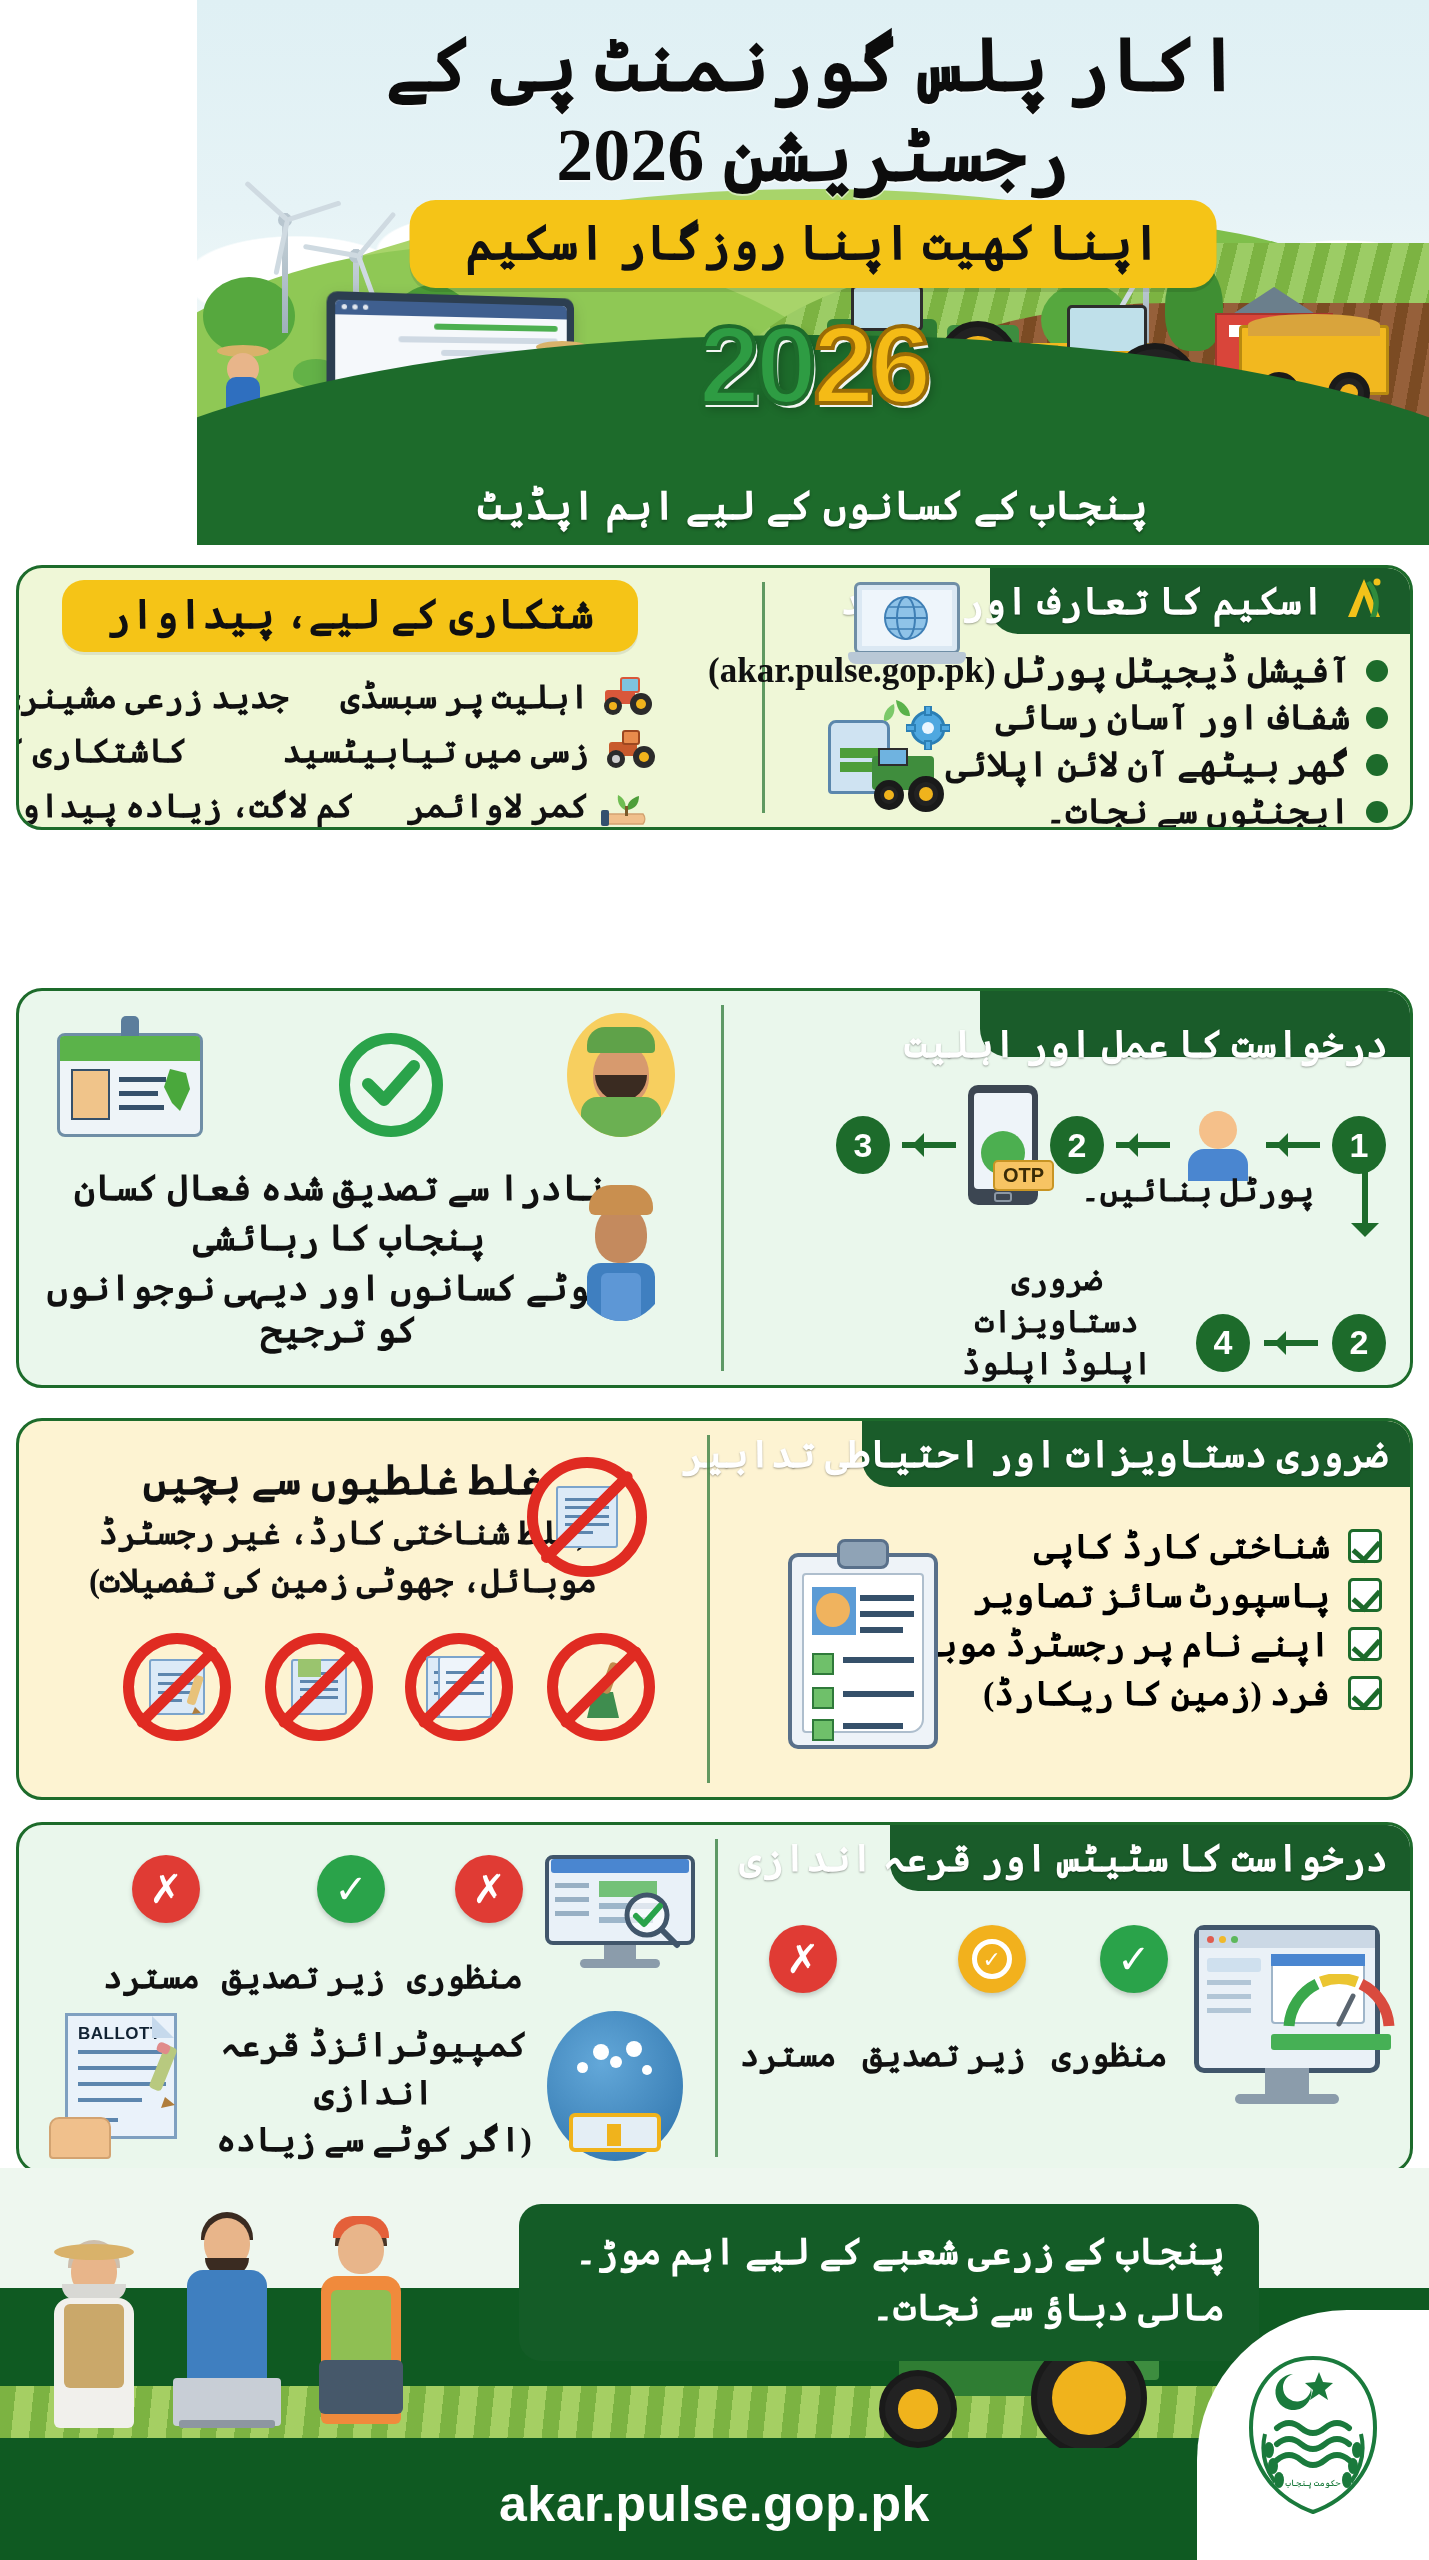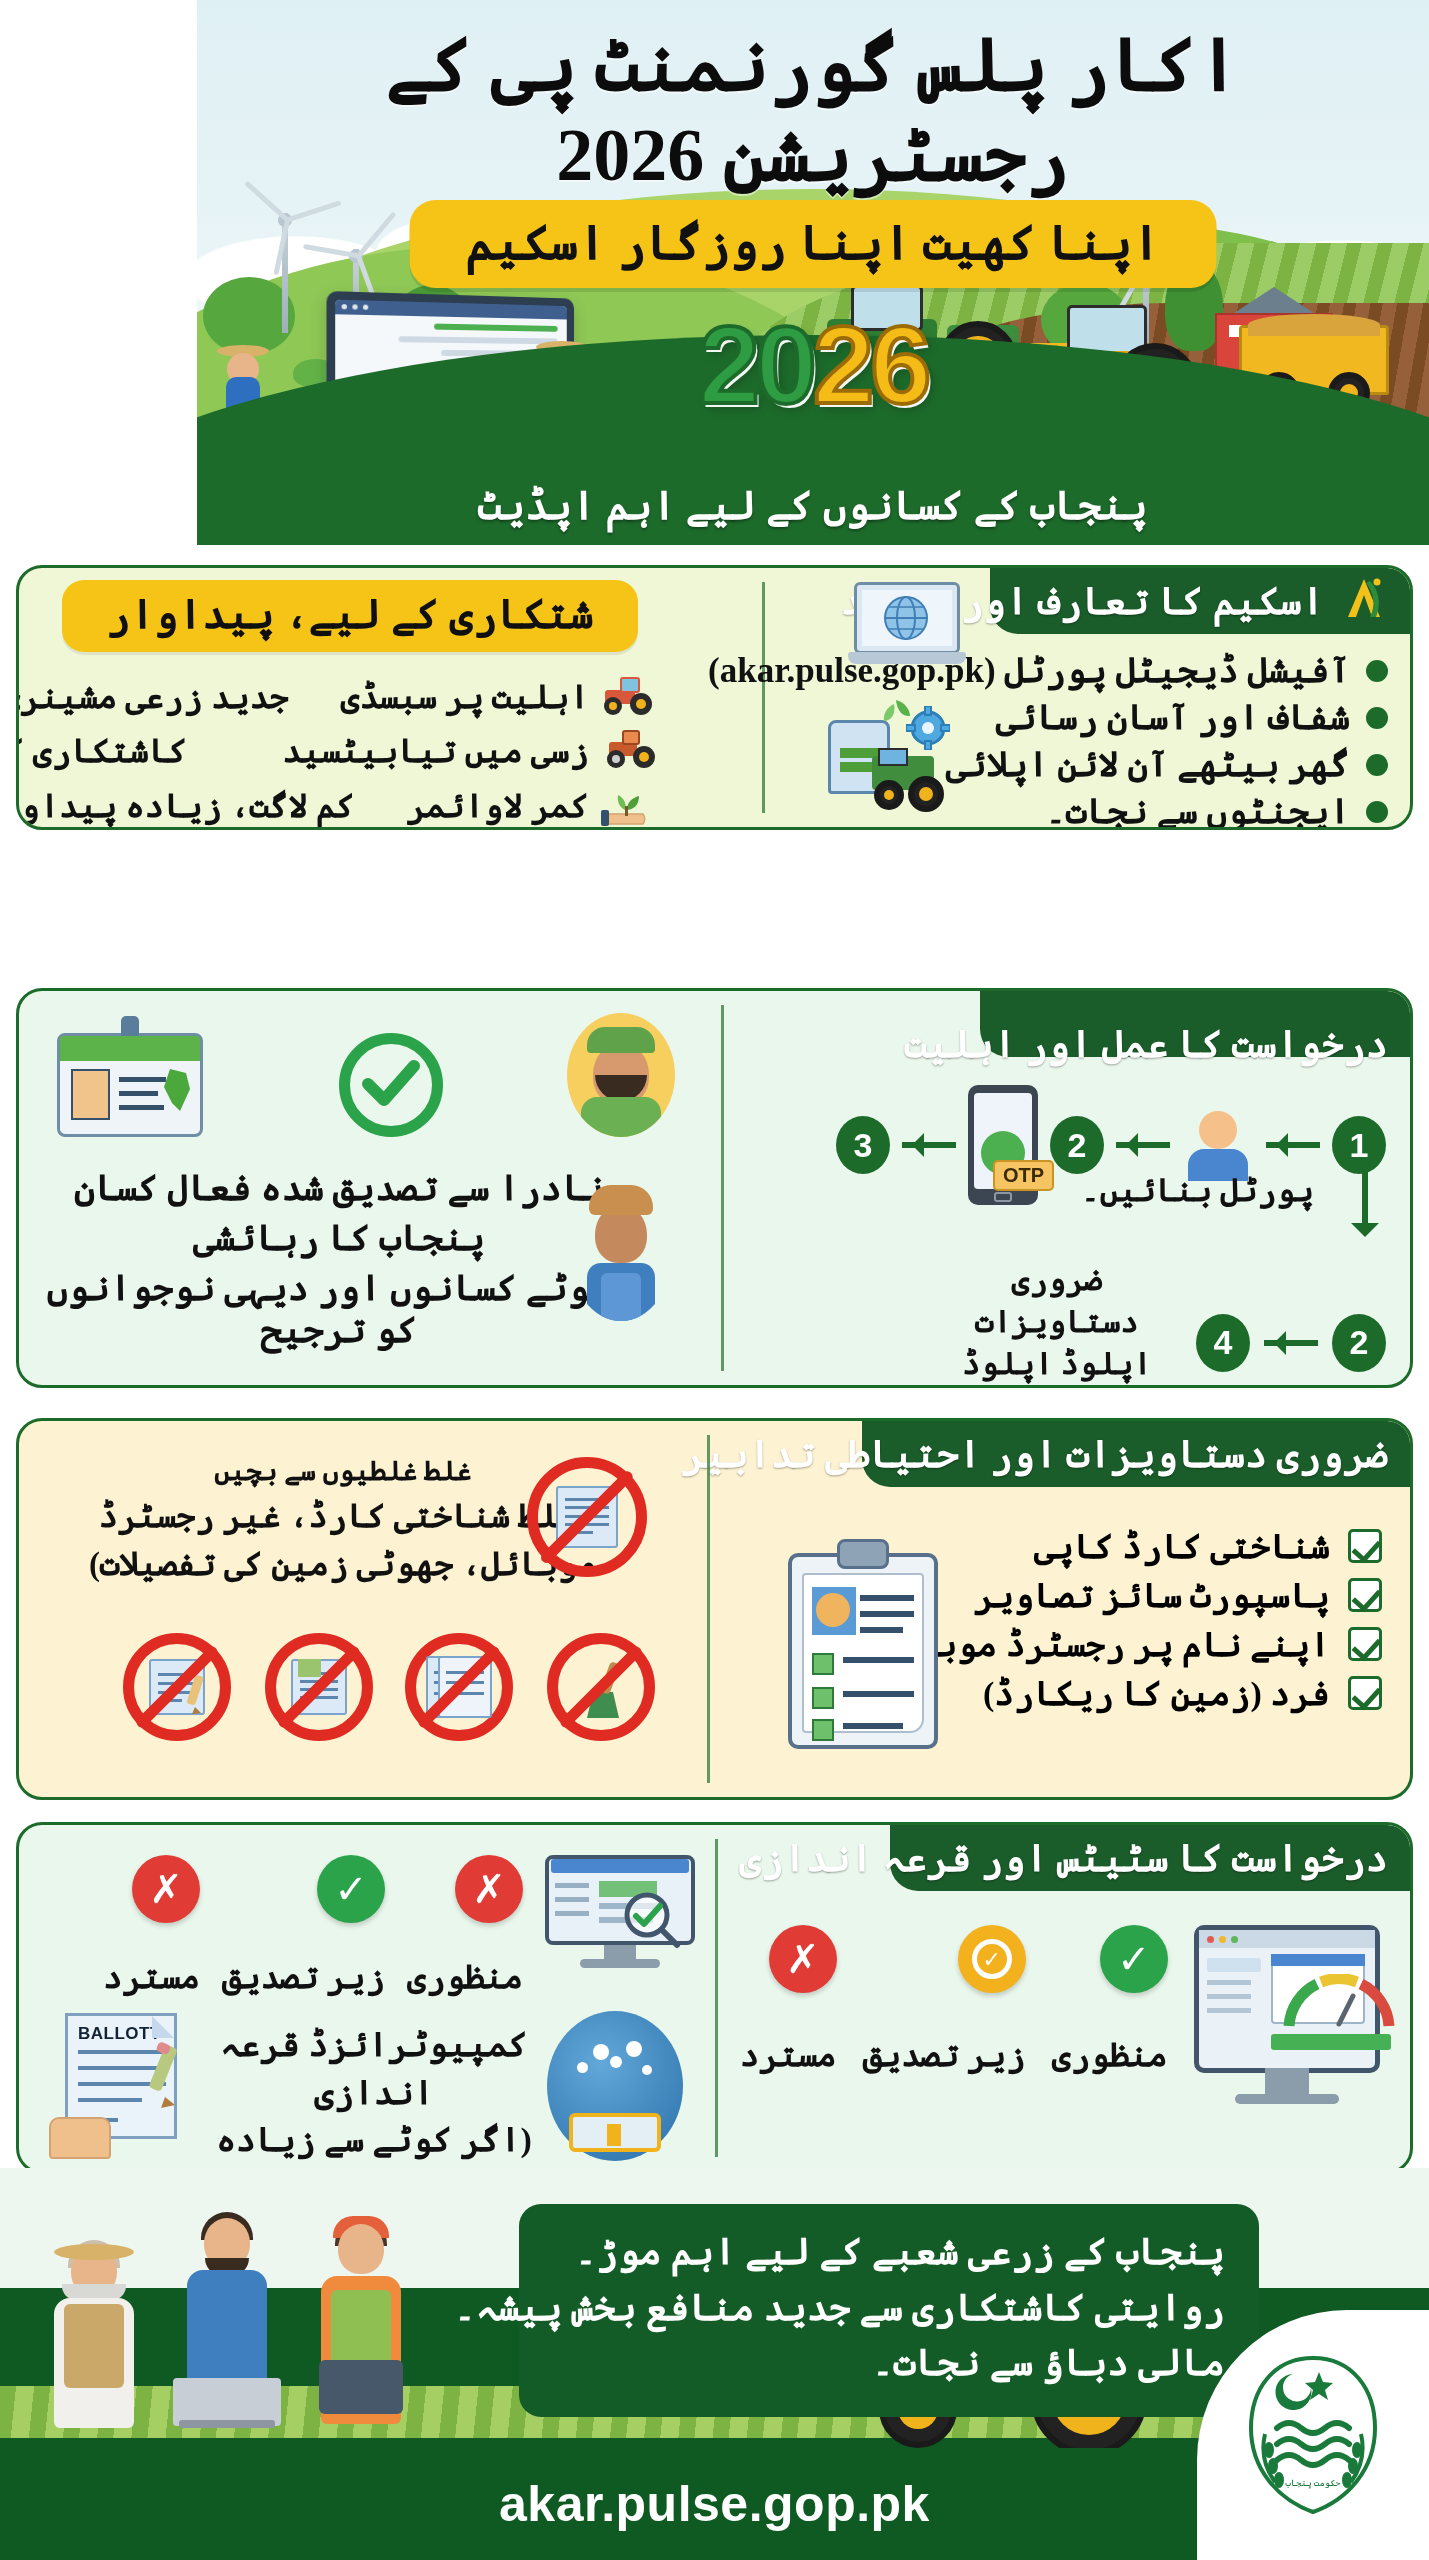--- a/index.html
+++ b/index.html
@@ -695,21 +695,21 @@
       <div class="row" style="left:48%;top:70px;width:30%"></div>
       <div class="chk" style="left:20px;top:96px;"></div>
       <div class="row" style="left:36%;top:100px;width:50%"></div>
       <div class="chk" style="left:20px;top:130px;"></div>
       <div class="row" style="left:36%;top:134px;width:50%"></div>
       <div class="chk" style="left:20px;top:162px;"></div>
       <div class="row" style="left:36%;top:166px;width:42%"></div>
     </div>
 
     <div style="position:absolute; left:24px; top:34px; width:600px; text-align:center;">
-      <div class="urdu" style="font-size:27px;margin-bottom:6px;">غلط غلطیوں سے بچیں</div>
+      <div class="urdu" style="font-size:42px;margin-bottom:6px;">غلط غلطیوں سے بچیں</div>
       <div class="urdu" style="font-size:33px;line-height:1.45;">(غلط شناختی کارڈ، غیر رجسٹرڈ موبائل، جھوٹی زمین کی تفصیلات)</div>
     </div>
 
     <div class="nosign" style="position:absolute; left:508px; top:36px; width:120px; height:120px;">
       <div class="doc-ic">
           <i style="top:18%"></i>
           <i style="top:32%"></i>
           <i style="top:46%"></i>
           <i style="top:60%"></i>
           <i style="top:74%;right:40%"></i>
@@ -911,21 +911,20 @@
         <div style="position:absolute;left:50%;margin-left:-28px;top:-8px;width:56px;height:22px;border-radius:20px 20px 0 0;background:#e4603a;"></div>
         <div class="p-head"></div>
         <div class="p-body" style="background:#f08a3c;height:148px;"></div>
         <div class="p-strap" style="background:#8fbf53;height:104px;top:66px;"></div>
         <div style="position:absolute;left:50%;margin-left:-42px;bottom:42px;width:84px;height:54px;background:#46586a;border-radius:6px;"></div>
       </div>
     </div>
 
     <div class="msgbox">
       <p>پنجاب کے زرعی شعبے کے لیے اہم موڑ۔</p>
-      <p>روایتی کاشتکاری سے جدید منافع بخش پیشہ۔</p>
       <p>مالی دباؤ سے نجات۔</p>
     </div>
 
     <div class="urlbar">
       <span class="u">akar.pulse.gop.pk</span>
     </div>
 
     <div class="logo-wrap">
       <div class="punjab-logo">
         <svg width="160" height="170" viewBox="0 0 160 170">

